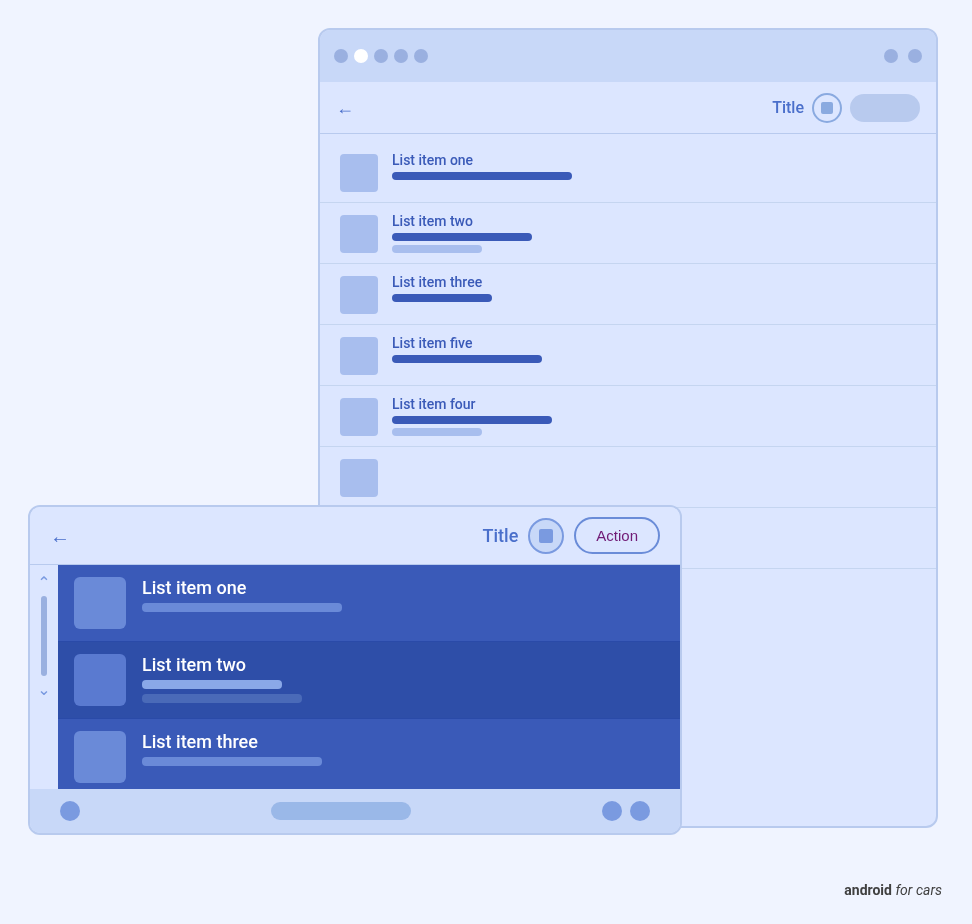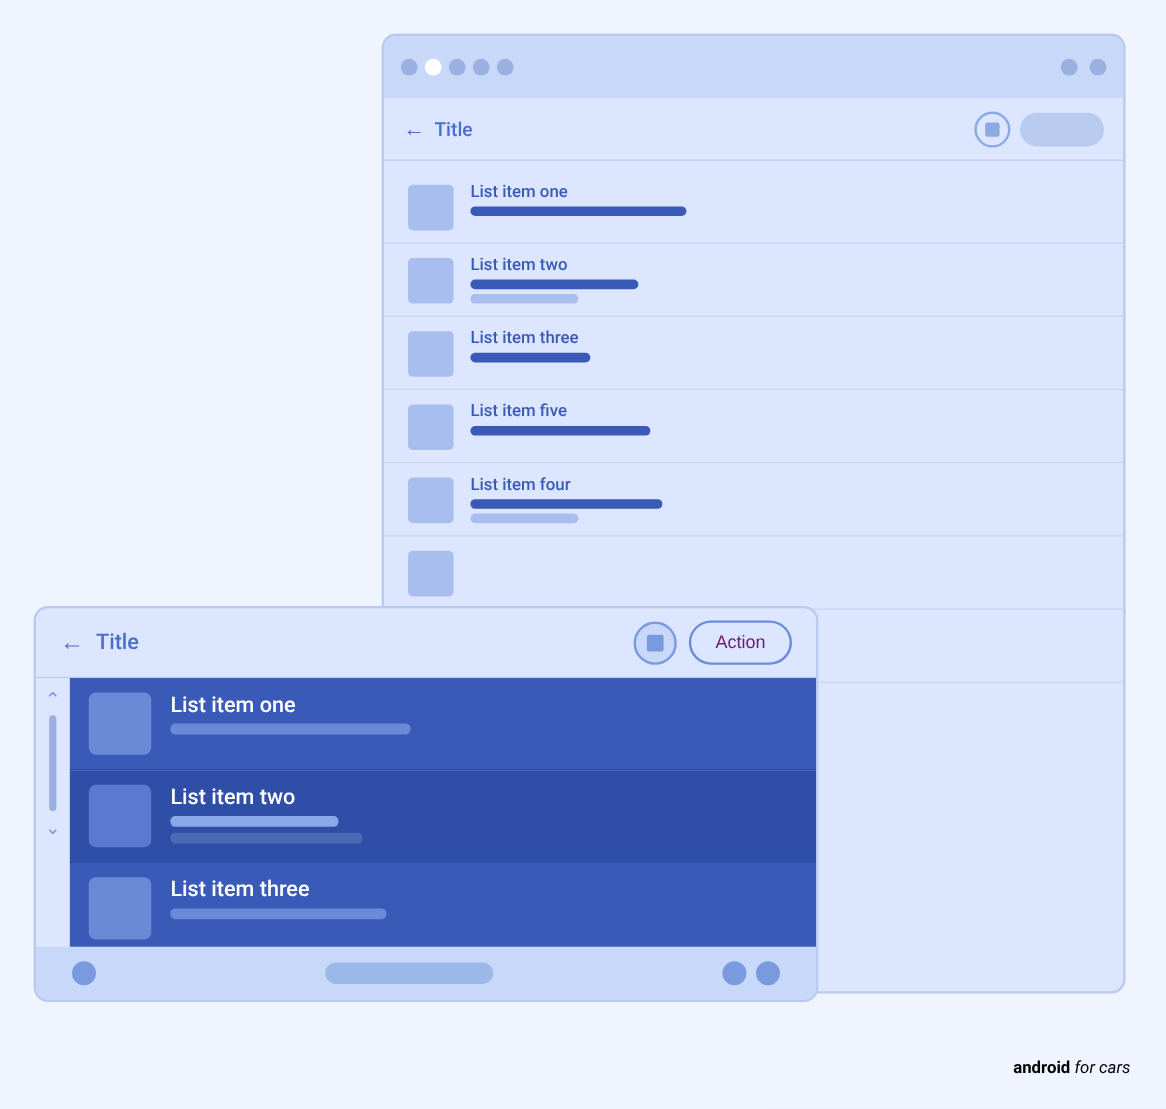--- a/index.html
+++ b/index.html
@@ -48,20 +48,21 @@
     .app-bar .back-arrow {
       color: #4a6fcb;
       font-size: 18px;
       cursor: pointer;
     }
     .app-bar .bar-title {
       color: #4a6fcb;
       font-size: 16px;
       font-weight: 500;
       flex: 1;
+      text-align: right;
     }
     .icon-btn {
       width: 30px; height: 30px;
       border-radius: 50%;
       border: 2px solid #8aaae0;
       background: transparent;
       display: flex; align-items: center; justify-content: center;
     }
     .pill-btn {
       width: 70px; height: 28px;
@@ -212,21 +213,21 @@
     .nav-dot { width: 20px; height: 20px; border-radius: 50%; background: #7a9ae0; }
     .nav-pill { width: 140px; height: 18px; border-radius: 9px; background: #9ab8e8; }
     .nav-dots { display: flex; gap: 8px; }
 
     
     .watermark {
       position: absolute;
       bottom: 26px;
       right: 30px;
       font-size: 14px;
-      color: #000000;
+      color: #404040;
       font-style: italic;
     }
     .watermark .android { font-weight: 700; font-style: normal; }
   </style>
 </head>
 <body>
 
 <div class="back-window">
   <div class="title-bar">
     <div class="dots-group">

